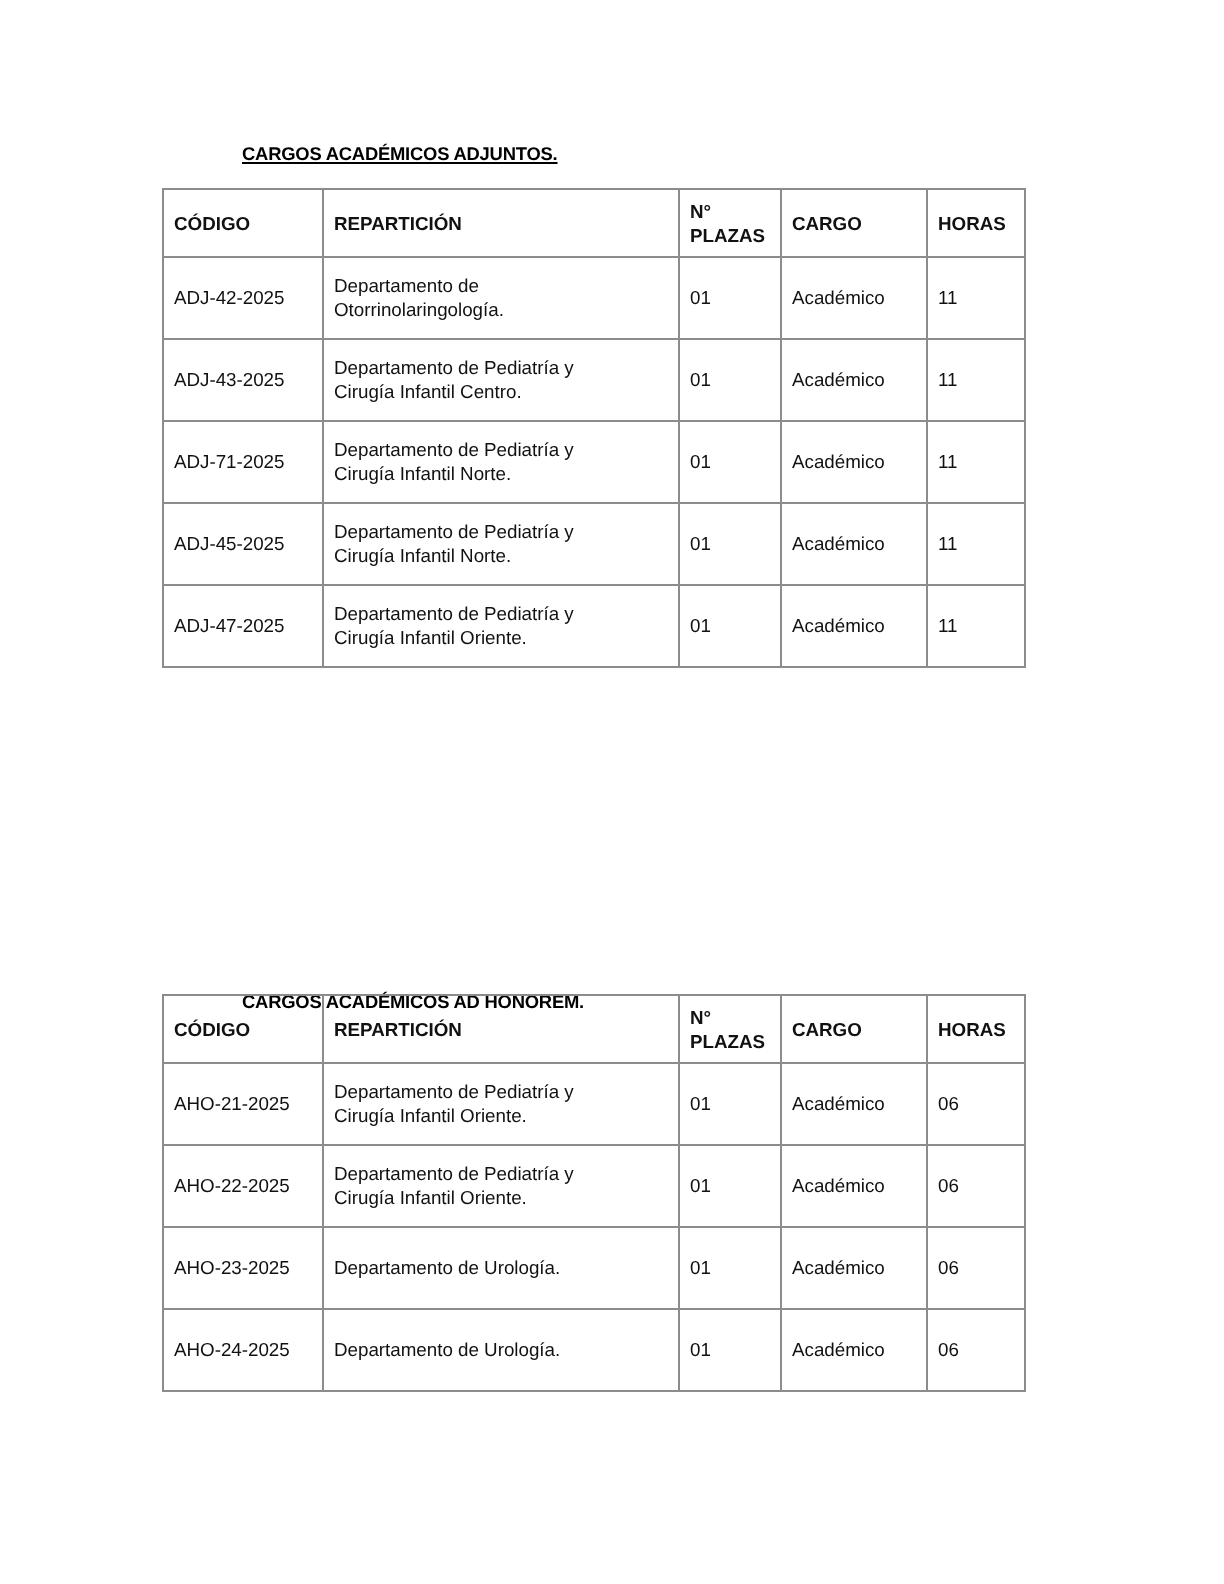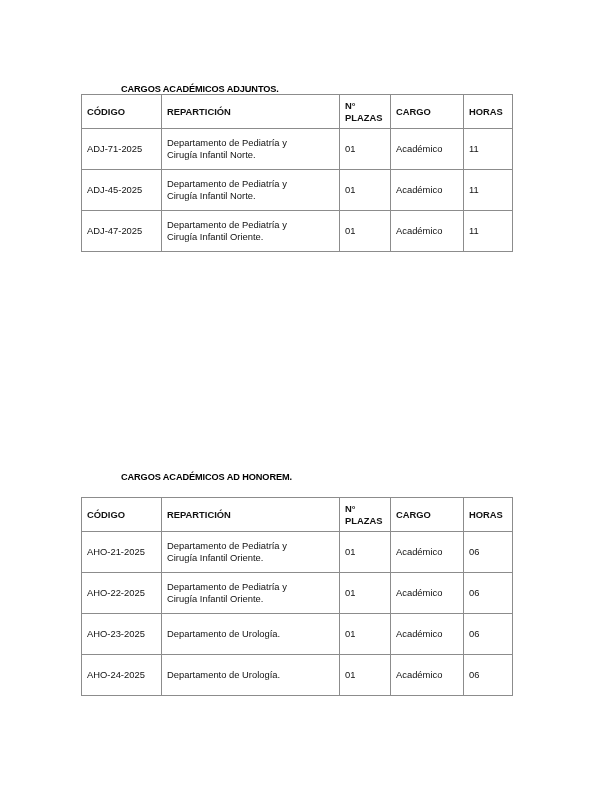--- a/index.html
+++ b/index.html
@@ -12,21 +12,21 @@
   table.grid td, table.grid th { border: 1px solid #8c8c8c; padding: 0 0 0 5px; vertical-align: middle;
          text-align: left; line-height: 12px; color: #111; }
   table.grid th { font-weight: bold; height: 33px; }
   table.grid td { height: 40px; }
   col.c1 { width: 80px; } col.c2 { width: 178px; } col.c3 { width: 51px; }
   col.c4 { width: 73px; } col.c5 { width: 49px; }
 </style>
 </head>
 <body>
 
-<div class="section-title" style="top:84px;">CARGOS ACADÉMICOS ADJUNTOS.</div>
+<div class="section-title" style="top:72px;text-decoration:underline;">CARGOS ACADÉMICOS ADJUNTOS.</div>
 <table class="grid" style="top:94px;">
   <colgroup>
       <col class="c1">
       <col class="c2">
       <col class="c3">
       <col class="c4">
       <col class="c5">
     </colgroup>
   <thead>
       <tr>
@@ -34,20 +34,40 @@
         <th>REPARTICIÓN</th>
         <th>
           <div>N°</div>
           <div>PLAZAS</div>
         </th>
         <th>CARGO</th>
         <th>HORAS</th>
       </tr>
     </thead>
   <tbody>
+      <tr>
+        <td>ADJ-42-2025</td>
+        <td>
+          <div>Departamento de</div>
+          <div>Otorrinolaringología.</div>
+        </td>
+        <td>01</td>
+        <td>Académico</td>
+        <td>11</td>
+      </tr>
+      <tr>
+        <td>ADJ-43-2025</td>
+        <td>
+          <div>Departamento de Pediatría y</div>
+          <div>Cirugía Infantil Centro.</div>
+        </td>
+        <td>01</td>
+        <td>Académico</td>
+        <td>11</td>
+      </tr>
       <tr>
         <td>ADJ-71-2025</td>
         <td>
           <div>Departamento de Pediatría y</div>
           <div>Cirugía Infantil Norte.</div>
         </td>
         <td>01</td>
         <td>Académico</td>
         <td>11</td>
       </tr>
@@ -67,21 +87,21 @@
           <div>Departamento de Pediatría y</div>
           <div>Cirugía Infantil Oriente.</div>
         </td>
         <td>01</td>
         <td>Académico</td>
         <td>11</td>
       </tr>
     </tbody>
 </table>
 
-<div class="section-title" style="top:472px;">CARGOS ACADÉMICOS AD HONOREM.</div>
+<div class="section-title" style="top:496px;">CARGOS ACADÉMICOS AD HONOREM.</div>
 <table class="grid" style="top:497px;">
   <colgroup>
       <col class="c1">
       <col class="c2">
       <col class="c3">
       <col class="c4">
       <col class="c5">
     </colgroup>
   <thead>
       <tr>

